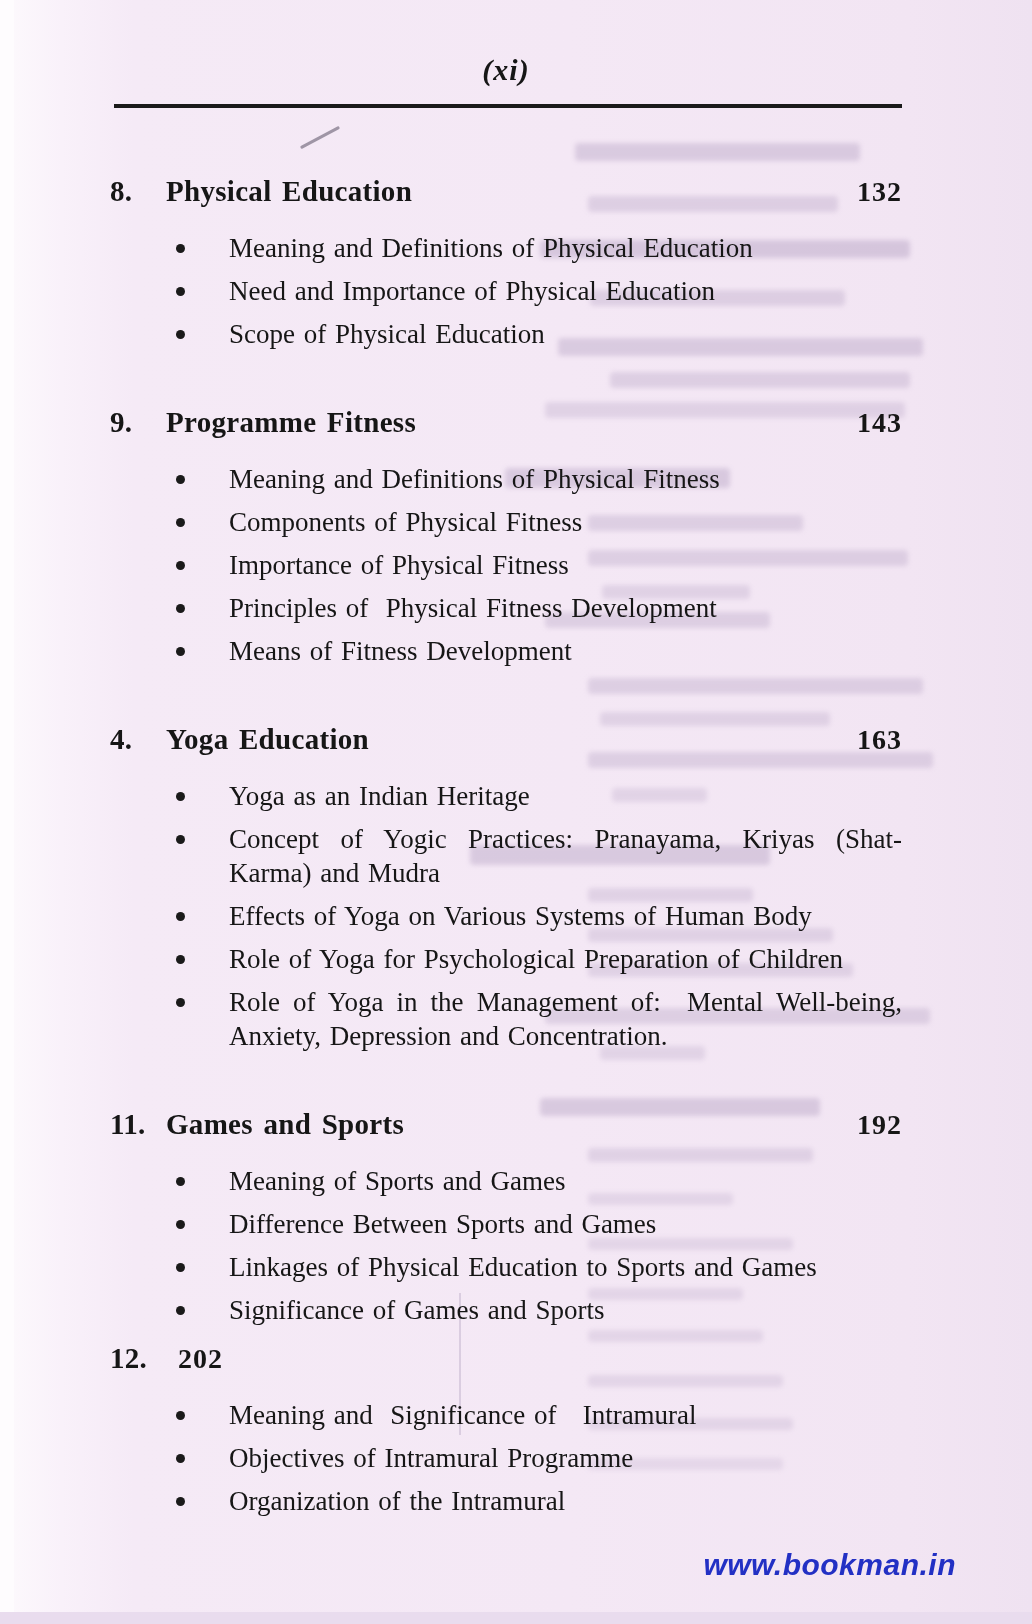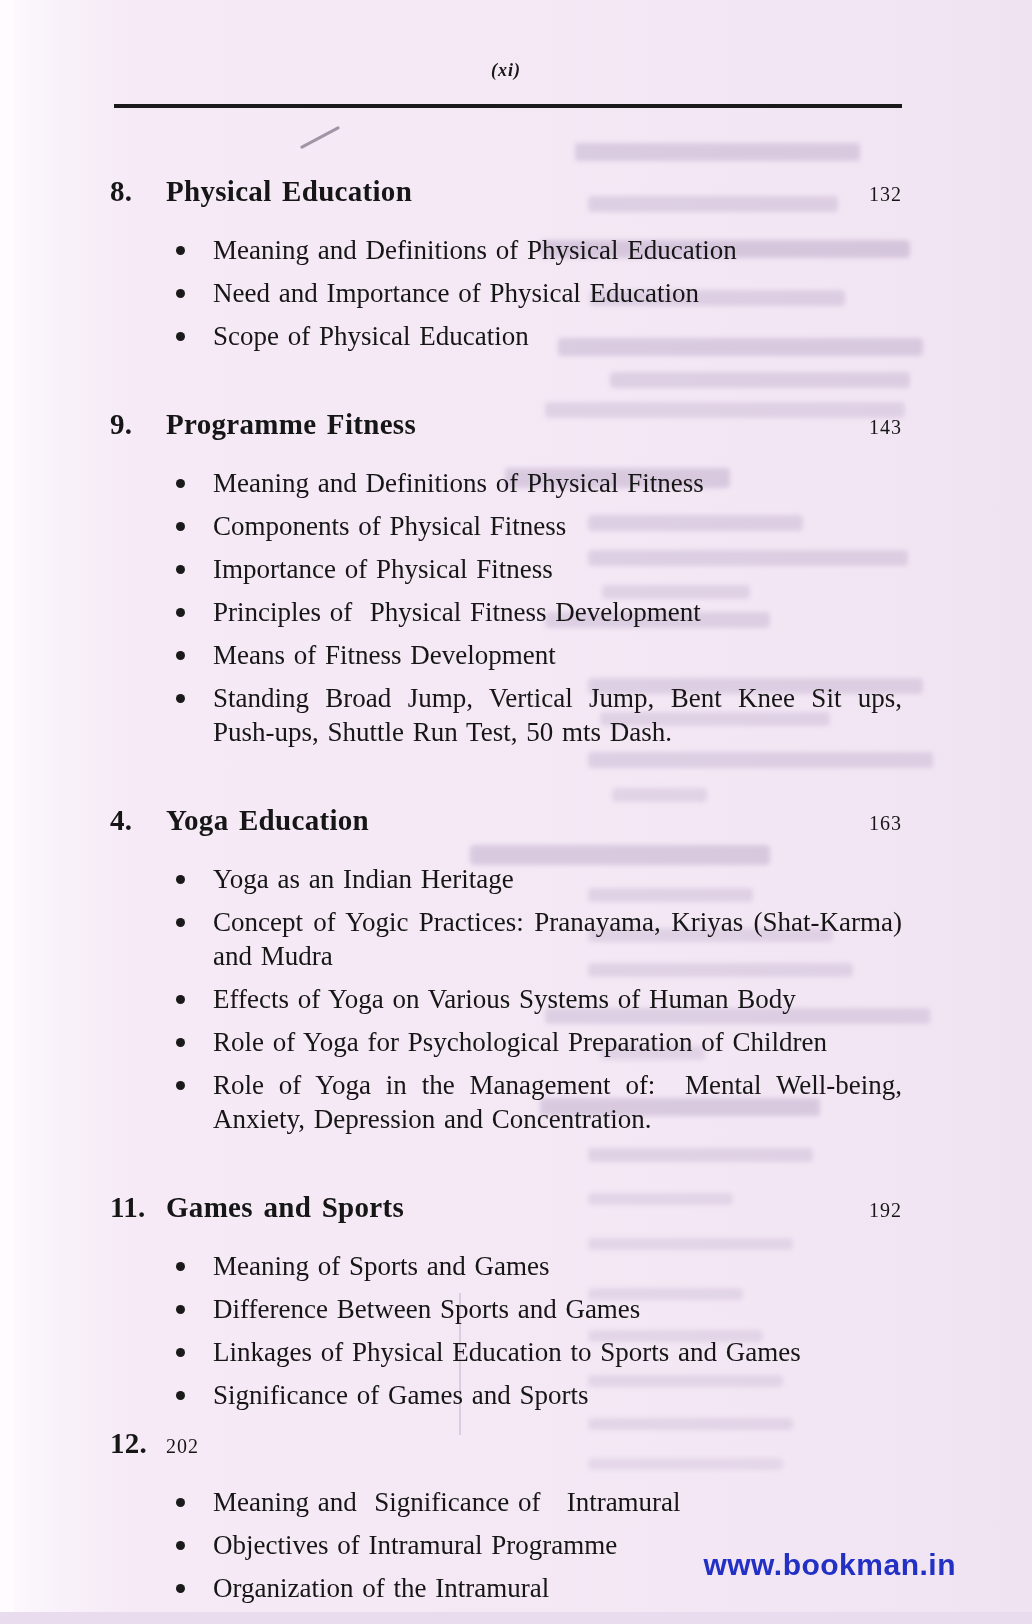--- a/index.html
+++ b/index.html
@@ -8,34 +8,34 @@
     width:1032px;height:1624px;
     margin:0 auto;
     overflow:hidden;
     background:linear-gradient(90deg,#fdfafd 0%,#f9f1fa 6%,#f5eaf6 13%,#f4e8f5 55%,#f2e5f3 88%,#efe2f1 100%);
     font-family:"Liberation Serif","DejaVu Serif",serif;
     color:#161616;
   }
   .content{position:absolute;left:110px;right:130px;top:54px;}
   .folio{
     text-align:center;font-style:italic;font-weight:bold;
-    font-size:18px;line-height:32px;letter-spacing:1px;
+    font-size:30px;line-height:32px;letter-spacing:1px;
   }
   .rule{border:none;border-top:4px solid #1a1a1a;margin:18px 0 24px 4px;}
   .toc-section{margin:0 0 10px;}
   .sec-head{
     display:flex;align-items:baseline;
     font-weight:bold;font-size:29px;line-height:38px;
     margin:12px 0 20px;letter-spacing:.3px;word-spacing:3px;
   }
   .sec-num{flex:none;width:56px;}
   .sec-title{flex:1;margin-top:40px;}
-  .sec-page{font-weight:normal;font-size:20px;margin-left:0;letter-spacing:1px;}
+  .sec-page{font-weight:bold;font-size:28px;margin-left:12px;letter-spacing:1px;}
   .sec-items{list-style:none;margin:0;padding:0;}
-  .toc-item{display:flex;margin:0 0 9px;padding-left:66px;}
+  .toc-item{display:flex;margin:0 0 9px;padding-left:66px;gap:16px;}
   .bullet-dot{
     flex:none;width:9px;height:9px;border-radius:50%;
     background:#1a1a1a;margin:13px 28px 0 0;
   }
   .item-text{
     flex:1;font-size:27px;line-height:34px;
     text-align:justify;white-space:pre-wrap;word-spacing:2px;
   }
   .watermark{
     position:absolute;right:76px;bottom:42px;
@@ -146,24 +146,20 @@
   <li class="toc-item">
     <span class="bullet-dot"></span>
     <span class="item-text">Principles of  Physical Fitness Development</span>
   </li>
 
   <li class="toc-item">
     <span class="bullet-dot"></span>
     <span class="item-text">Means of Fitness Development</span>
   </li>
 
-  <li class="toc-item">
-    <span class="bullet-dot"></span>
-    <span class="item-text">Standing Broad Jump, Vertical Jump, Bent Knee Sit ups, Push-ups, Shuttle Run Test, 50 mts Dash.</span>
-  </li>
 </ul>
   </section>
 
   <section class="toc-section">
     <div class="sec-head">
       <span class="sec-num">4.</span>
       <span class="sec-title">Yoga Education</span>
       <span class="sec-page">163</span>
     </div>
     <ul class="sec-items">
@@ -241,15 +237,15 @@
 
   <li class="toc-item">
     <span class="bullet-dot"></span>
     <span class="item-text">Organization of the Intramural</span>
   </li>
 </ul>
   </section>
 </div>
   </div>
 
-  <div class="watermark" style="color: rgb(34, 48, 196);">www.bookman.in</div>
+  <div class="watermark" style="color: rgb(34, 48, 196); font-style: italic;">www.bookman.in</div>
   <div class="bottom-edge"></div>
 </div>
 
 </body></html>

